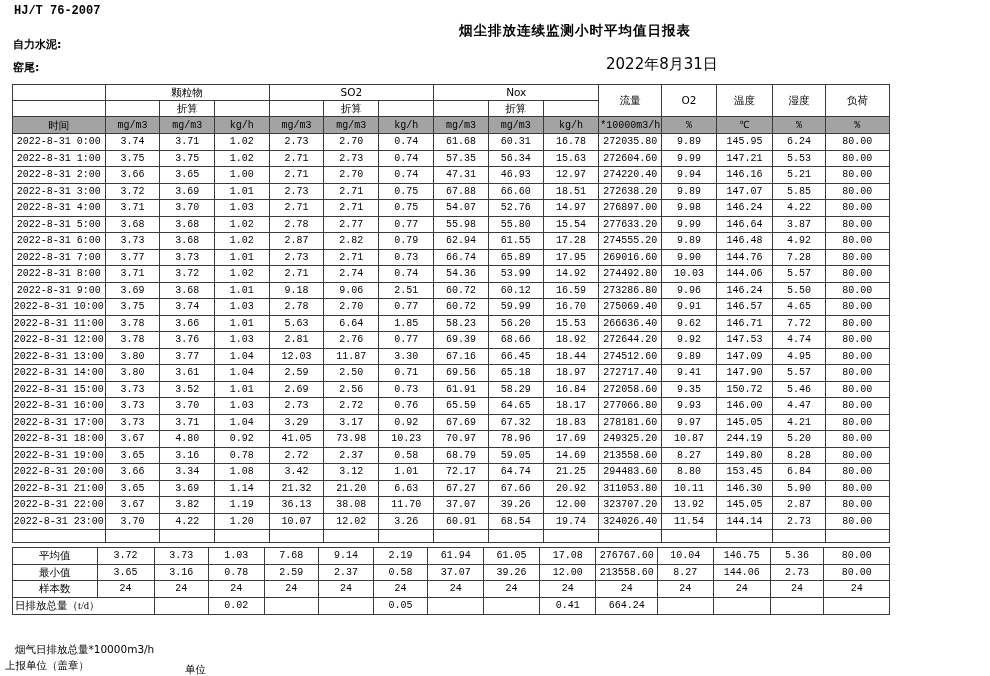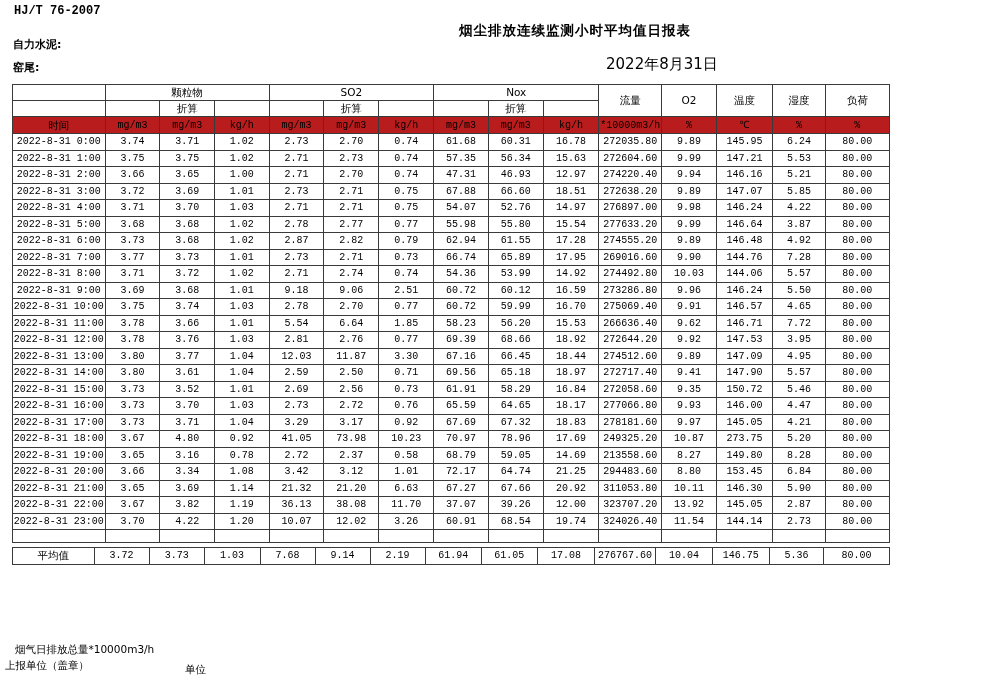--- a/index.html
+++ b/index.html
@@ -15,21 +15,21 @@
   .tablewrap{left:12px;top:84px;}
   table{border-collapse:collapse;table-layout:fixed;}
   table.rpt{border:1.5px solid #3a3a3a;}
   .rpt th,.rpt td{border:1px solid #3a3a3a;padding:0;margin:0;text-align:center;
       white-space:nowrap;overflow:hidden;font-weight:normal;
       font-size:10px;line-height:15px;height:15px;
       font-family:"Liberation Mono","DejaVu Sans Mono",monospace;}
   .rpt .cjk{font-family:"DejaVu Sans",sans-serif;font-size:10.5px;}
   .rpt thead tr.r1 th{height:15px;}
   .rpt thead tr.r2 th{height:14px;}
-  .rpt tr.green th{background:#b91c1c;height:16px;}
+  .rpt tr.green th{background:#a3a3a3;height:16px;}
   .rpt tbody td{height:15.5px;}
   .rpt tr.emptyrow td{height:12px;}
   .sum td{height:15.5px;}
   .sum tr.total td{height:16px;}
   .sum td.lbl{font-family:Liberation Serif, serif;font-size:10.5px;}
   .sum tr.total td.lbl{text-align:left;padding-left:2px;}
   .gap{height:4px;}
   .fnote{left:15px;top:643px;font-size:10.5px;}
   .funit{left:5px;top:659px;font-size:10.5px;}
   .funit2{left:185px;top:663px;font-size:10.5px;text-align:right;}
@@ -291,21 +291,21 @@
             <td>9.91</td>
             <td>146.57</td>
             <td>4.65</td>
             <td>80.00</td>
           </tr>
           <tr>
             <td>2022-8-31 11:00</td>
             <td>3.78</td>
             <td>3.66</td>
             <td>1.01</td>
-            <td>5.54</td>
+            <td>5.63</td>
             <td>6.64</td>
             <td>1.85</td>
             <td>58.23</td>
             <td>56.20</td>
             <td>15.53</td>
             <td>266636.40</td>
             <td>9.62</td>
             <td>146.71</td>
             <td>7.72</td>
             <td>80.00</td>
@@ -317,21 +317,21 @@
             <td>1.03</td>
             <td>2.81</td>
             <td>2.76</td>
             <td>0.77</td>
             <td>69.39</td>
             <td>68.66</td>
             <td>18.92</td>
             <td>272644.20</td>
             <td>9.92</td>
             <td>147.53</td>
-            <td>3.95</td>
+            <td>4.74</td>
             <td>80.00</td>
           </tr>
           <tr>
             <td>2022-8-31 13:00</td>
             <td>3.80</td>
             <td>3.77</td>
             <td>1.04</td>
             <td>12.03</td>
             <td>11.87</td>
             <td>3.30</td>
@@ -418,21 +418,21 @@
             <td>4.80</td>
             <td>0.92</td>
             <td>41.05</td>
             <td>73.98</td>
             <td>10.23</td>
             <td>70.97</td>
             <td>78.96</td>
             <td>17.69</td>
             <td>249325.20</td>
             <td>10.87</td>
-            <td>273.75</td>
+            <td>244.19</td>
             <td>5.20</td>
             <td>80.00</td>
           </tr>
           <tr>
             <td>2022-8-31 19:00</td>
             <td>3.65</td>
             <td>3.16</td>
             <td>0.78</td>
             <td>2.72</td>
             <td>2.37</td>
@@ -563,20 +563,70 @@
             <td>2.19</td>
             <td>61.94</td>
             <td>61.05</td>
             <td>17.08</td>
             <td>276767.60</td>
             <td>10.04</td>
             <td>146.75</td>
             <td>5.36</td>
             <td>80.00</td>
           </tr>
+          <tr>
+            <td class="lbl">最小值</td>
+            <td>3.65</td>
+            <td>3.16</td>
+            <td>0.78</td>
+            <td>2.59</td>
+            <td>2.37</td>
+            <td>0.58</td>
+            <td>37.07</td>
+            <td>39.26</td>
+            <td>12.00</td>
+            <td>213558.60</td>
+            <td>8.27</td>
+            <td>144.06</td>
+            <td>2.73</td>
+            <td>80.00</td>
+          </tr>
+          <tr>
+            <td class="lbl">样本数</td>
+            <td>24</td>
+            <td>24</td>
+            <td>24</td>
+            <td>24</td>
+            <td>24</td>
+            <td>24</td>
+            <td>24</td>
+            <td>24</td>
+            <td>24</td>
+            <td>24</td>
+            <td>24</td>
+            <td>24</td>
+            <td>24</td>
+            <td>24</td>
+          </tr>
+          <tr class="total">
+            <td class="lbl" colspan="2">日排放总量（t/d）</td>
+            <td></td>
+            <td>0.02</td>
+            <td></td>
+            <td></td>
+            <td>0.05</td>
+            <td></td>
+            <td></td>
+            <td>0.41</td>
+            <td>664.24</td>
+            <td></td>
+            <td></td>
+            <td></td>
+            <td></td>
+          </tr>
         </tbody>
       </table>
   </div>
 
   <div class="abs fnote">烟气日排放总量*10000m3/h</div>
   <div class="abs funit">上报单位（盖章）</div>
   <div class="abs funit2">单位</div>
 </div>
 
 </body></html>

